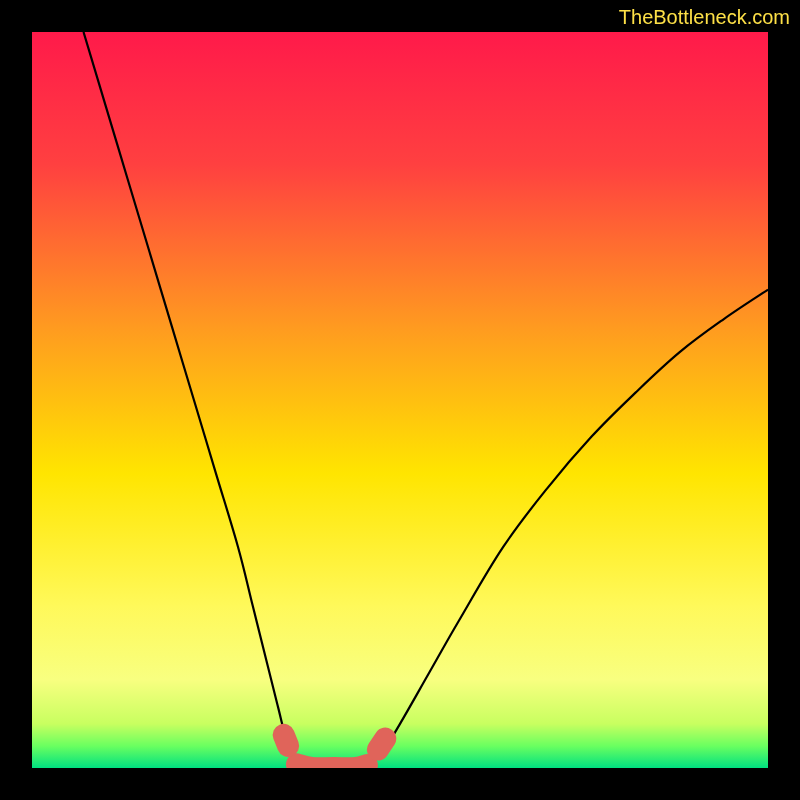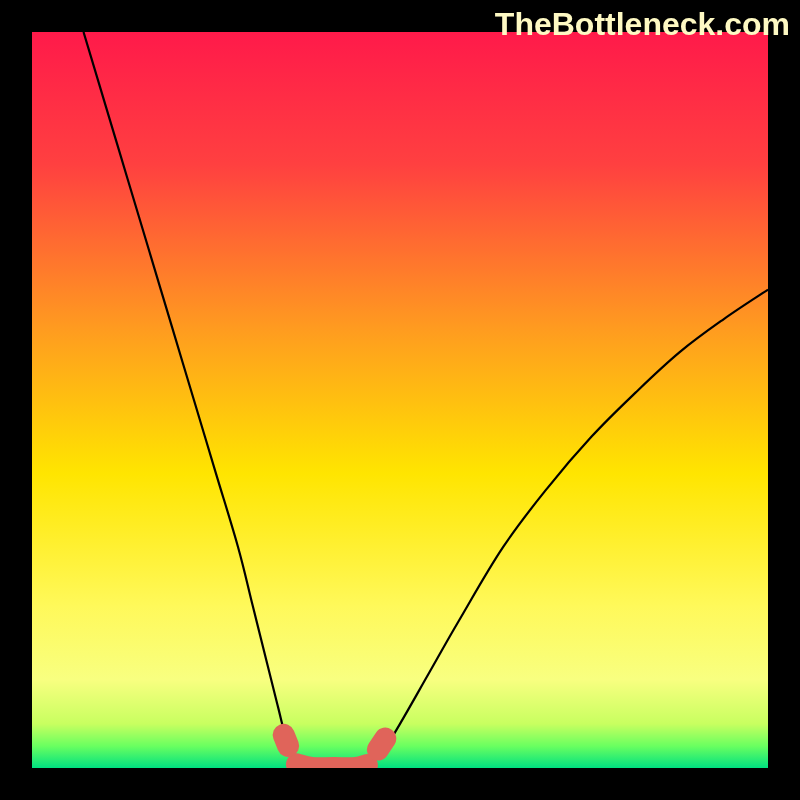--- a/index.html
+++ b/index.html
@@ -24,23 +24,23 @@
     top: 32px;
     left: 32px;
     width: 736px;
     height: 736px;
     overflow: hidden;
   }
   .watermark {
     position: absolute;
     top: 6px;
     right: 10px;
-    color: #fef9c3;
-    font-size: 32px;
-    font-weight: 700;
+    color: #fde047;
+    font-size: 20px;
+    font-weight: 400;
     letter-spacing: 0px;
     user-select: none;
   }
 </style>
 </head>
 <body>
 
 <div class="frame">
   <div class="plot">
     <svg id="plot-svg" width="736" height="736" viewBox="0 0 736 736" preserveAspectRatio="none">

